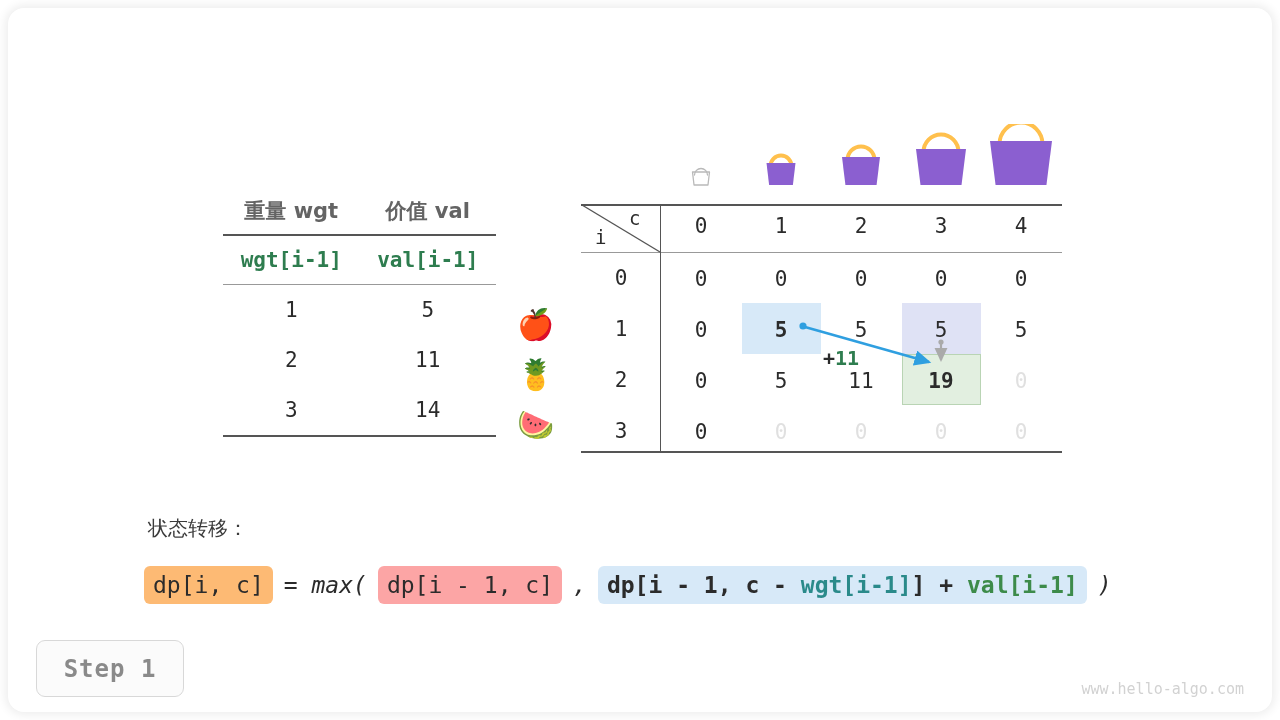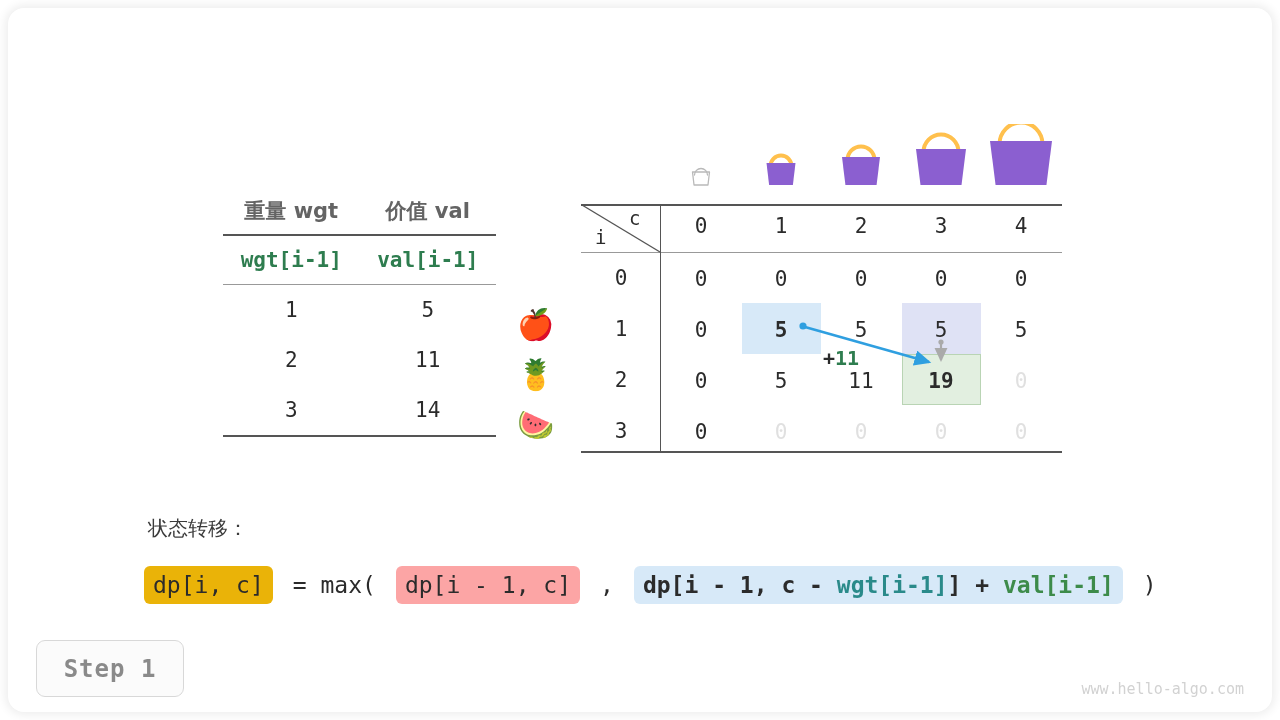--- a/index.html
+++ b/index.html
@@ -197,24 +197,24 @@
     align-items: center;
     font-family: "DejaVu Sans Mono", monospace;
     font-size: 23px;
     color: #2b2b2b;
     white-space: pre;
   }
   #formula .box {
     border-radius: 6px;
     padding: 6px 9px;
   }
-  #formula .box-green  { background: #eab308; }
+  #formula .box-green  { background: #fdba74; }
   #formula .box-purple { background: #fca5a5; }
   #formula .box-blue   { background: #d7e9f8; font-weight: bold; }
-  #formula .plain { padding: 0 20px; }
+  #formula .plain { padding: 0 11px; font-style: italic; }
   .tok-teal  { color: #2a8a8a; }
   .tok-green { color: #3d8b4a; }
 
   
   #step-badge {
     position: absolute;
     left: 28px; top: 632px;
     width: 146px; height: 55px;
     border: 1px solid #d8d8d8;
     border-radius: 9px;

